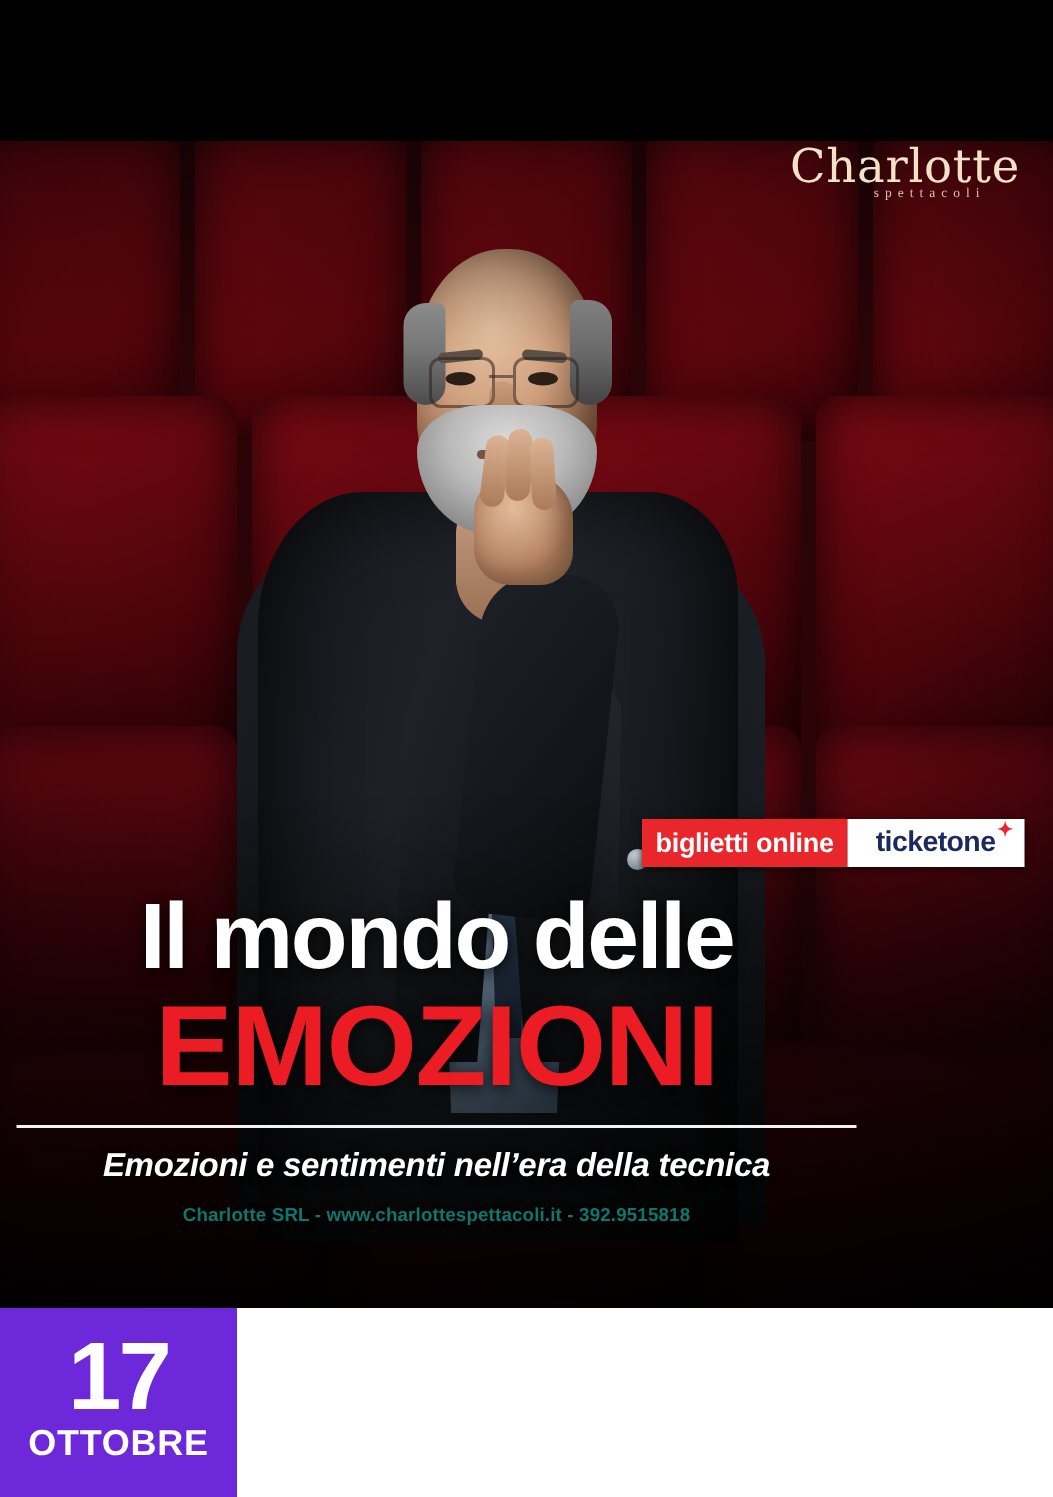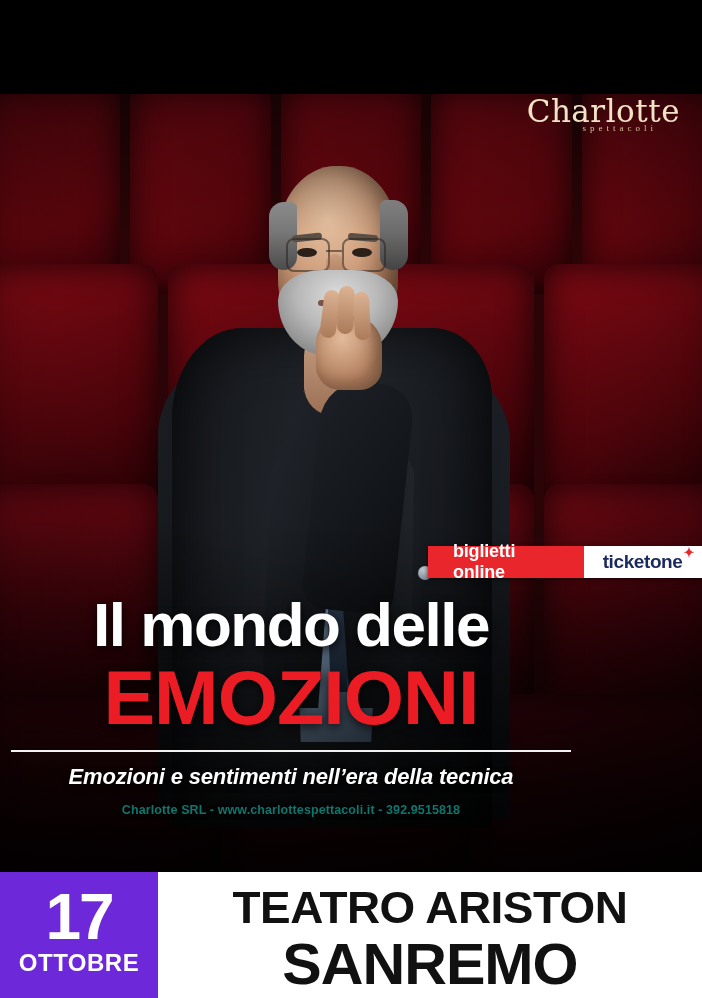--- a/index.html
+++ b/index.html
@@ -268,21 +268,21 @@
     display: flex;
     align-items: stretch;
     z-index: 8;
     box-shadow: 0 1px 4px rgba(0,0,0,.6);
   }
   .ticket-left {
     background: #e8262b;
     color: #fff;
     font-size: 18px;
     font-weight: bold;
-    padding: 0 25px;
+    padding: 0 9px;
     display: flex;
     align-items: center;
     letter-spacing: -.2px;
   }
   .ticket-right {
     background: #fff;
     color: #1b2a5e;
     font-size: 19px;
     font-weight: bold;
     padding: 0 8px 0 19px;
@@ -510,19 +510,15 @@
     <div class="rule"></div>
     <div class="subtitle">Emozioni e sentimenti nell’era della tecnica</div>
     <div class="credits">Charlotte SRL - www.charlottespettacoli.it - 392.9515818</div>
   </div>
 
   <div class="bottom">
     <div class="datebox">
       <div class="date-day">17</div>
       <div class="date-month">OTTOBRE</div>
     </div>
-    <div class="venue">
-      <div class="venue-1">TEATRO ARISTON</div>
-      <div class="venue-2">SANREMO</div>
-    </div>
   </div>
 
 </div>
 
 </body></html>

